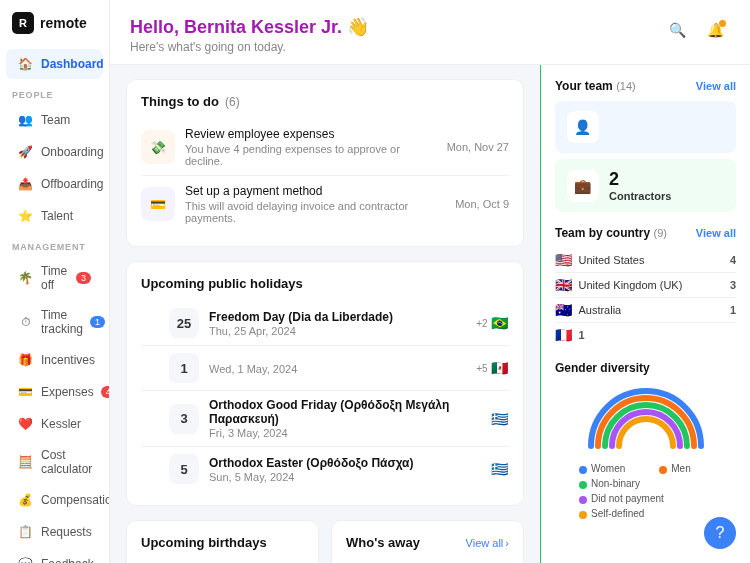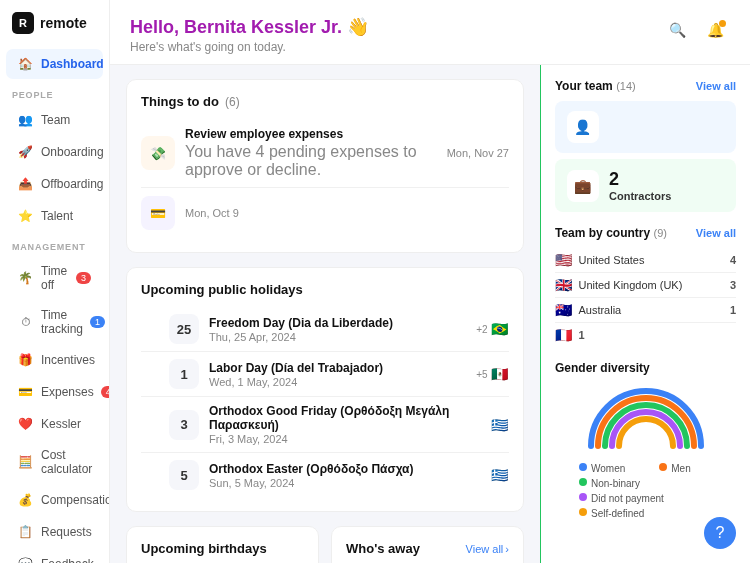--- a/index.html
+++ b/index.html
@@ -36,22 +36,22 @@
     .card-title { font-size: 13px; font-weight: 700; color: #111; margin-bottom: 10px; display: flex; align-items: center; gap: 6px; }
     .card-title .count { color: #888; font-weight: 400; font-size: 12px; }
 
     
     .todo-item { display: flex; align-items: center; gap: 10px; padding: 8px 0; border-bottom: 1px solid #f0f0f0; }
     .todo-item:last-child { border-bottom: none; }
     .todo-icon { width: 34px; height: 34px; border-radius: 8px; display: flex; align-items: center; justify-content: center; flex-shrink: 0; }
     .todo-icon.orange { background: #fff7ed; }
     .todo-icon.purple { background: #f5f3ff; }
     .todo-text { flex: 1; }
-    .todo-title { font-size: 12px; font-weight: 700; color: #111; }
-    .todo-desc { font-size: 16px; color: #888; margin-top: 2px; }
+    .todo-title { font-size: 12px; font-weight: 400; color: #111; }
+    .todo-desc { font-size: 11px; color: #888; margin-top: 2px; }
     .todo-date { font-size: 11px; color: #888; white-space: nowrap; }
 
     
     .holiday-item { display: flex; align-items: center; gap: 10px; padding: 7px 0; border-bottom: 1px solid #f0f0f0; }
     .holiday-item:last-child { border-bottom: none; }
     .holiday-day { width: 30px; height: 30px; background: #f5f6fa; border-radius: 8px; display: flex; align-items: center; justify-content: center; font-size: 13px; font-weight: 700; color: #333; flex-shrink: 0; margin-left: 28px; }
     .holiday-info { flex: 1; }
     .holiday-name { font-size: 12px; font-weight: 600; color: #111; }
     .holiday-date { font-size: 11px; color: #888; margin-top: 1px; }
     .holiday-flags { display: flex; align-items: center; gap: 4px; }
@@ -81,21 +81,21 @@
     .country-item { display: flex; align-items: center; gap: 6px; padding: 4px 0; border-bottom: 1px solid #f0f0f0; }
     .country-item:last-child { border-bottom: none; }
     .country-flag { font-size: 14px; }
     .country-name { flex: 1; font-size: 11px; color: #333; }
     .country-count { font-size: 11px; font-weight: 600; color: #555; }
 
     
     .gender-chart { display: flex; justify-content: center; padding: 6px 0; }
     .rainbow-svg { width: 130px; height: 70px; }
     .gender-legend { display: flex; flex-wrap: wrap; gap: 4px 10px; margin-top: 6px; }
-    .legend-item { display: flex; align-items: flex-start; gap: 4px; font-size: 10px; color: #555; padding-left: 24px; }
+    .legend-item { display: flex; align-items: flex-end; gap: 4px; font-size: 10px; color: #555; padding-left: 24px; }
     .legend-dot { width: 8px; height: 8px; border-radius: 50%; flex-shrink: 0; }
 
     
     .fab { position: fixed; bottom: 14px; right: 14px; width: 32px; height: 32px; background: #3b82f6; border-radius: 50%; display: flex; align-items: center; justify-content: center; color: #fff; font-size: 16px; cursor: pointer; }
   </style>
 </head>
 <body>
 
 <div class="sidebar">
   <div class="sidebar-logo">
@@ -196,41 +196,44 @@
         <div class="todo-item">
           <div class="todo-icon orange">💸</div>
           <div class="todo-text">
             <div class="todo-title">Review employee expenses</div>
             <div class="todo-desc">You have 4 pending expenses to approve or decline.</div>
           </div>
           <div class="todo-date">Mon, Nov 27</div>
         </div>
         <div class="todo-item">
           <div class="todo-icon purple">💳</div>
+          <div class="todo-text">
+            <div class="todo-title">Set up a payment method</div>
+            <div class="todo-desc">This will avoid delaying invoice and contractor payments.</div>
+          </div>
           <div class="todo-date">Mon, Oct 9</div>
         </div>
       </div>
 
       <div class="card">
         <div class="card-title">Upcoming public holidays</div>
         <div class="holiday-item">
           <div class="holiday-day">25</div>
           <div class="holiday-info">
             <div class="holiday-name">Freedom Day (Dia da Liberdade)</div>
             <div class="holiday-date">Thu, 25 Apr, 2024</div>
           </div>
           <div class="holiday-flags">
             <span class="flag-count">+2</span>
             <span class="flag">🇧🇷</span>
           </div>
         </div>
         <div class="holiday-item">
           <div class="holiday-day">1</div>
           <div class="holiday-info">
-            <div class="holiday-name">Labor Day (Día del Trabajador)</div>
             <div class="holiday-date">Wed, 1 May, 2024</div>
           </div>
           <div class="holiday-flags">
             <span class="flag-count">+5</span>
             <span class="flag">🇲🇽</span>
           </div>
         </div>
         <div class="holiday-item">
           <div class="holiday-day">3</div>
           <div class="holiday-info">

